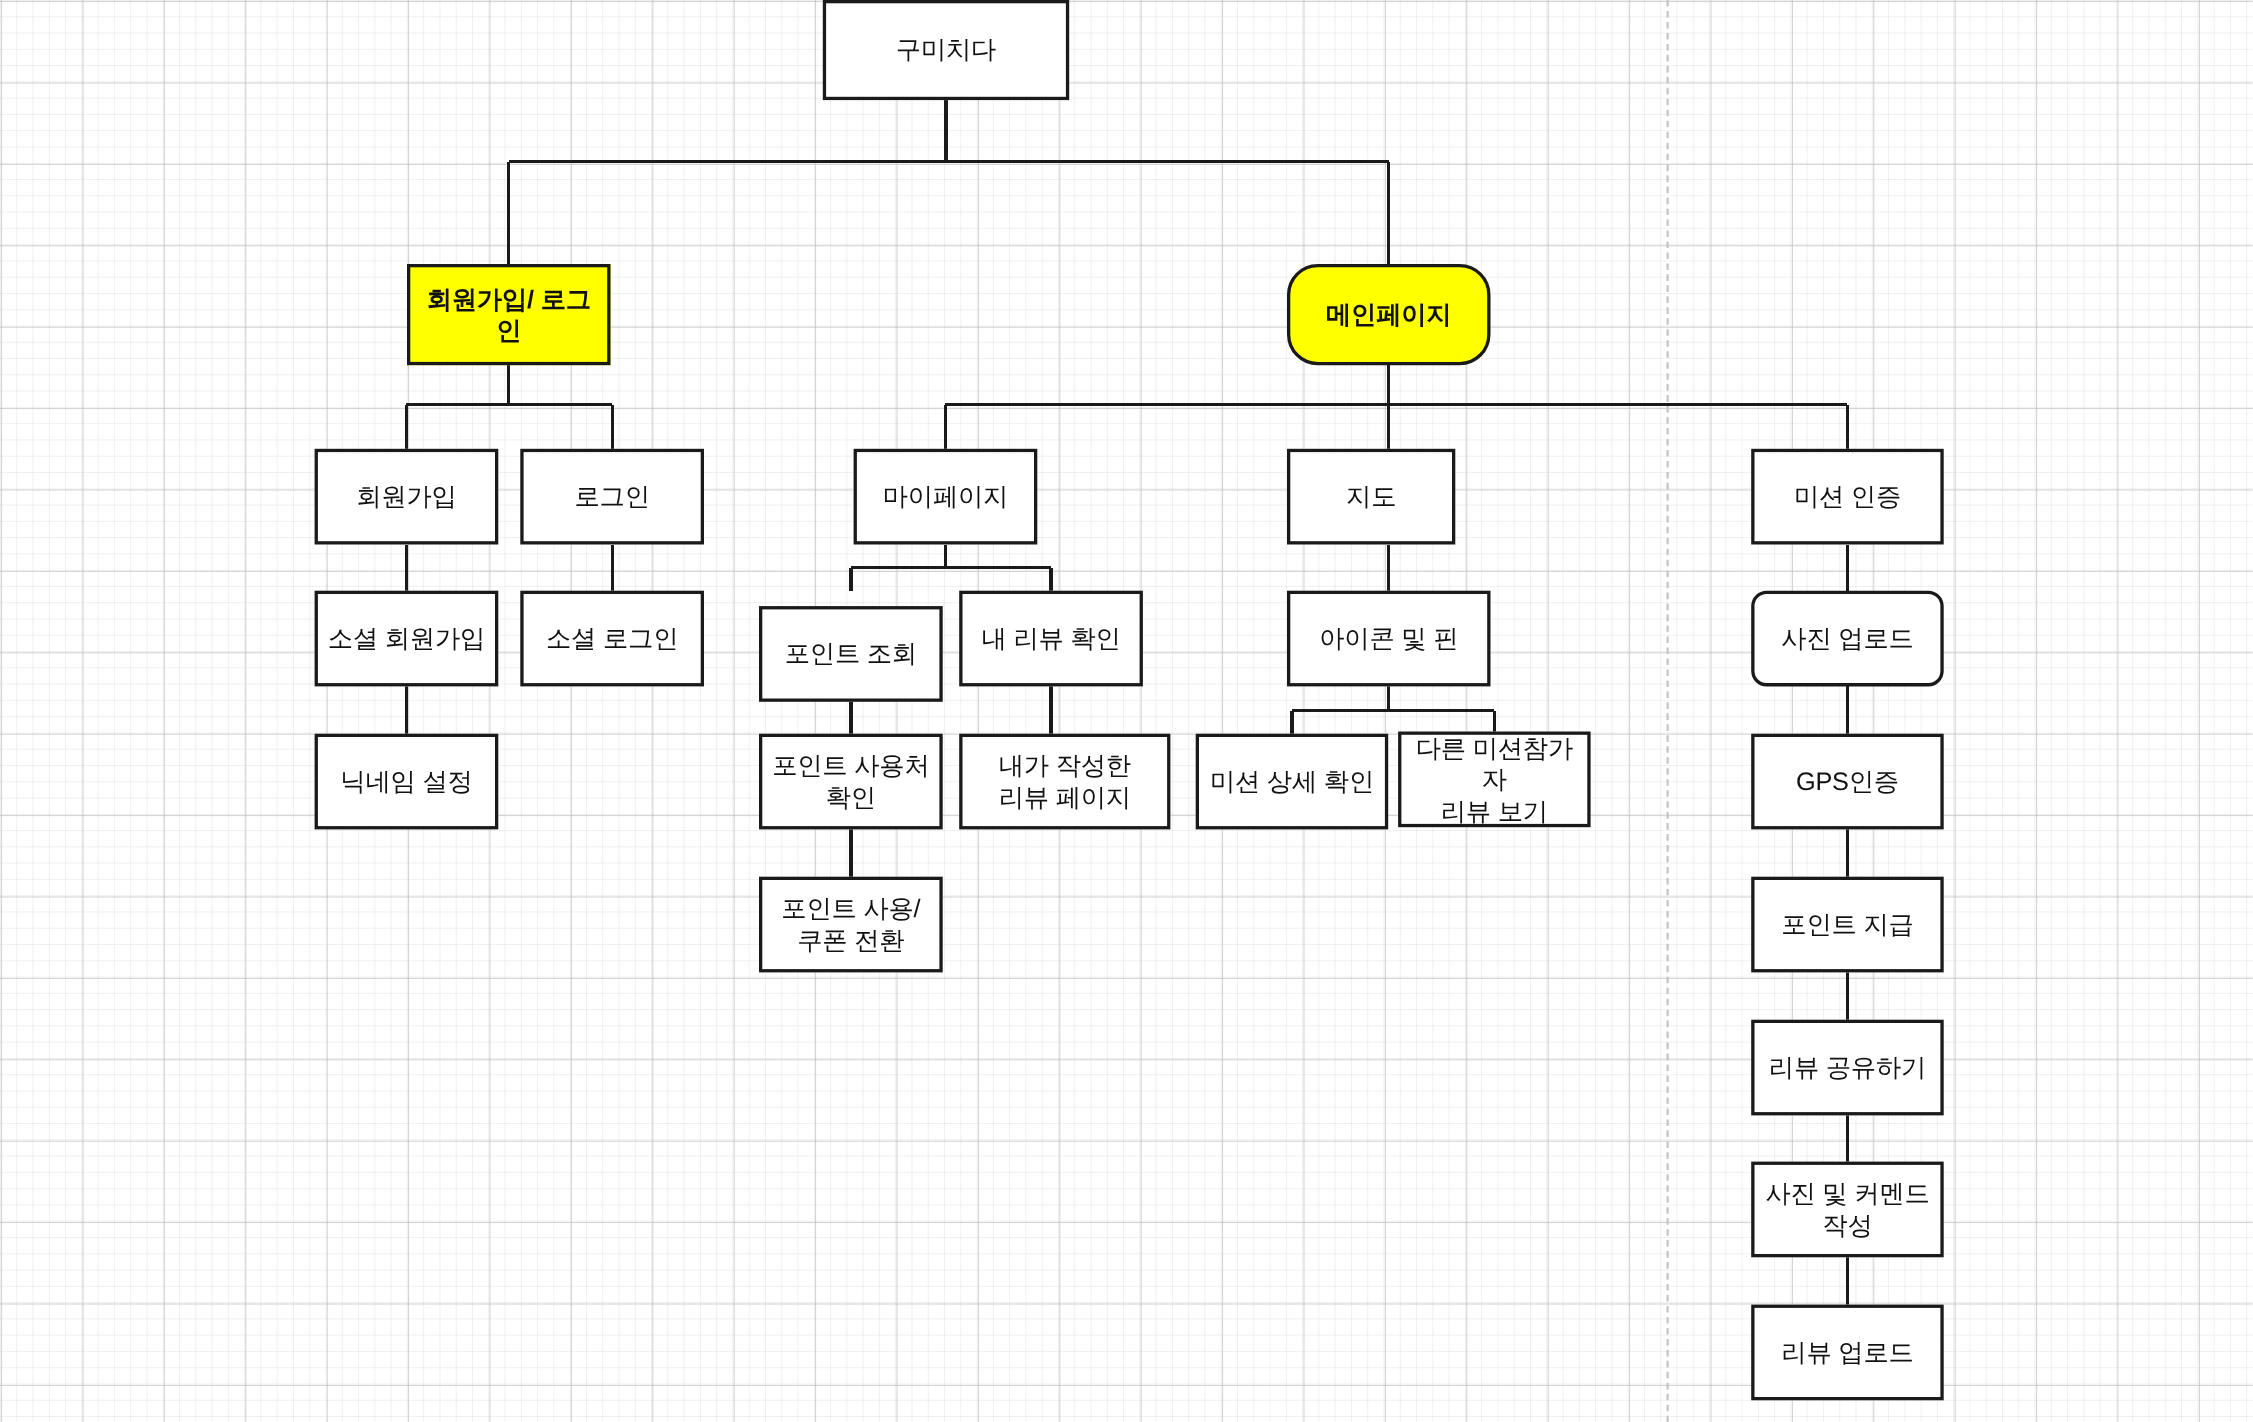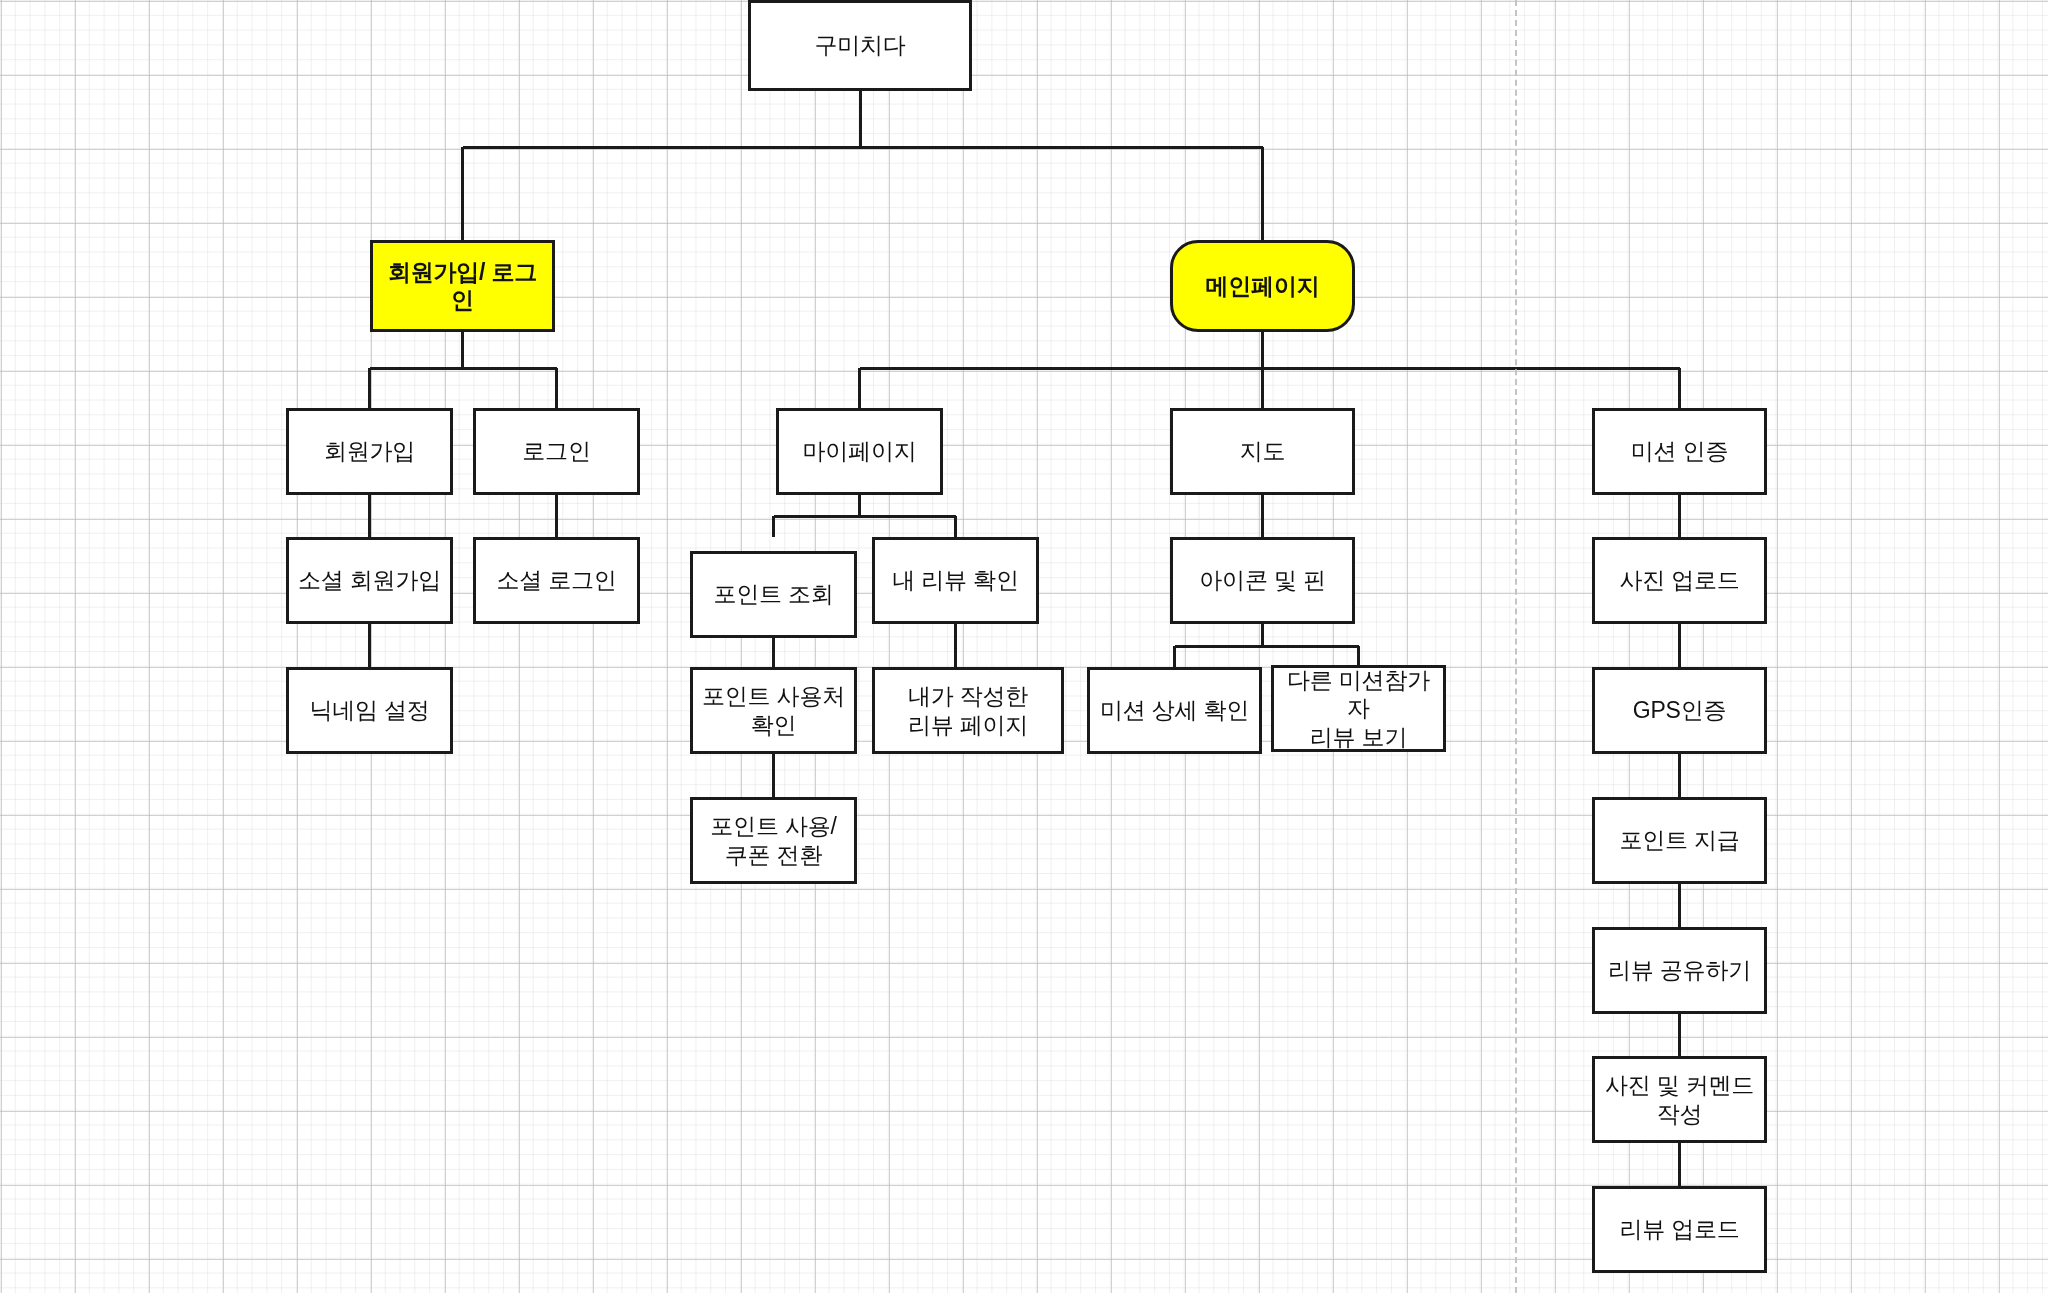--- a/index.html
+++ b/index.html
@@ -105,28 +105,28 @@
       <line x1="1679.5" y1="1143" x2="1679.5" y2="1186" stroke="#1a1a1a" stroke-width="3" shape-rendering="crispEdges"></line>
     </svg>
   <div class="page-divider" style="left: 1515px; border-left-style: dashed; border-left-color: rgb(195, 195, 200);"></div>
   <div id="node-layer">
       <div class="node" style="left: 748px; top: 0px; width: 224px; height: 91px;"><span>구미치다</span></div>
       <div class="node highlight" style="left: 370px; top: 240px; width: 185px; height: 92px;"><span>회원가입/ 로그인</span></div>
       <div class="node highlight" style="left: 1170px; top: 240px; width: 185px; height: 92px; border-radius: 28px;"><span>메인페이지</span></div>
       <div class="node" style="left: 286px; top: 408px; width: 167px; height: 87px;"><span>회원가입</span></div>
       <div class="node" style="left: 473px; top: 408px; width: 167px; height: 87px;"><span>로그인</span></div>
       <div class="node" style="left: 776px; top: 408px; width: 167px; height: 87px;"><span>마이페이지</span></div>
-      <div class="node" style="left: 1170px; top: 408px; width: 185px; height: 87px;"><span>지도</span></div>
+      <div class="node" style="left: 1170px; top: 408px; width: 153px; height: 87px;"><span>지도</span></div>
       <div class="node" style="left: 1592px; top: 408px; width: 175px; height: 87px;"><span>미션 인증</span></div>
       <div class="node" style="left: 286px; top: 537px; width: 167px; height: 87px;"><span>소셜 회원가입</span></div>
       <div class="node" style="left: 473px; top: 537px; width: 167px; height: 87px;"><span>소셜 로그인</span></div>
       <div class="node" style="left: 690px; top: 551px; width: 167px; height: 87px;"><span>포인트 조회</span></div>
       <div class="node" style="left: 872px; top: 537px; width: 167px; height: 87px;"><span>내 리뷰 확인</span></div>
       <div class="node" style="left: 1170px; top: 537px; width: 185px; height: 87px;"><span>아이콘 및 핀</span></div>
-      <div class="node" style="left: 1592px; top: 537px; width: 175px; height: 87px;"><span>사진 업로드</span></div>
+      <div class="node" style="left: 1592px; top: 537px; width: 175px; height: 87px; border-radius: 14px;"><span>사진 업로드</span></div>
       <div class="node" style="left: 286px; top: 667px; width: 167px; height: 87px;"><span>닉네임 설정</span></div>
       <div class="node" style="left: 690px; top: 667px; width: 167px; height: 87px;"><span>포인트 사용처
 확인</span></div>
       <div class="node" style="left: 872px; top: 667px; width: 192px; height: 87px;"><span>내가 작성한
 리뷰 페이지</span></div>
       <div class="node" style="left: 1087px; top: 667px; width: 175px; height: 87px;"><span>미션 상세 확인</span></div>
       <div class="node" style="left: 1271px; top: 665px; width: 175px; height: 87px;"><span>다른 미션참가자
 리뷰 보기</span></div>
       <div class="node" style="left: 1592px; top: 667px; width: 175px; height: 87px;"><span>GPS인증</span></div>
       <div class="node" style="left: 690px; top: 797px; width: 167px; height: 87px;"><span>포인트 사용/

